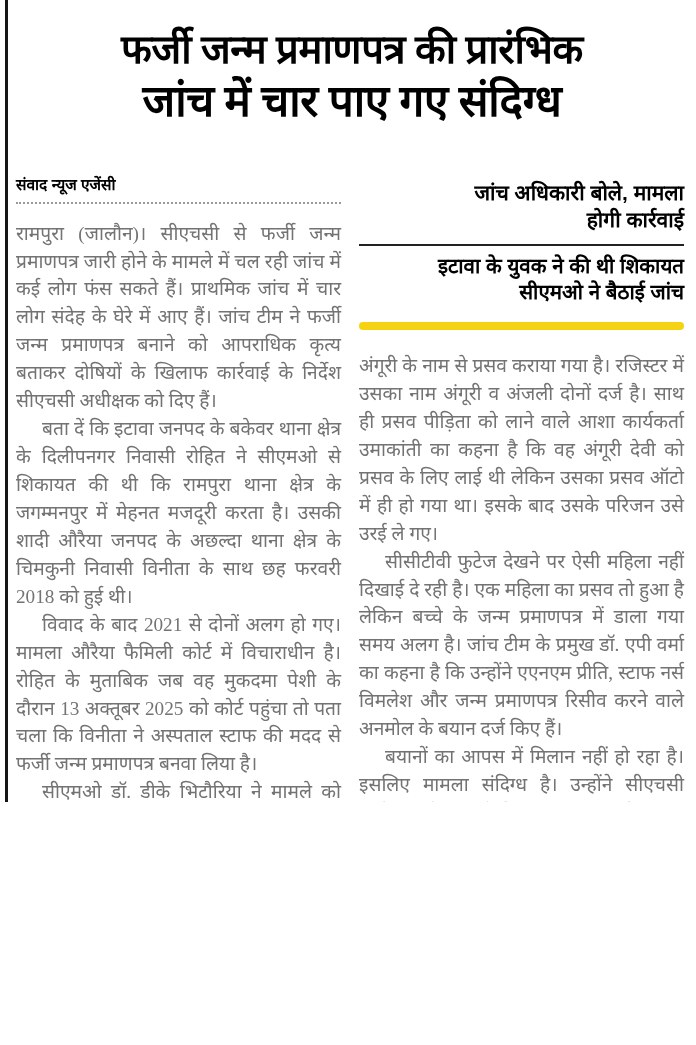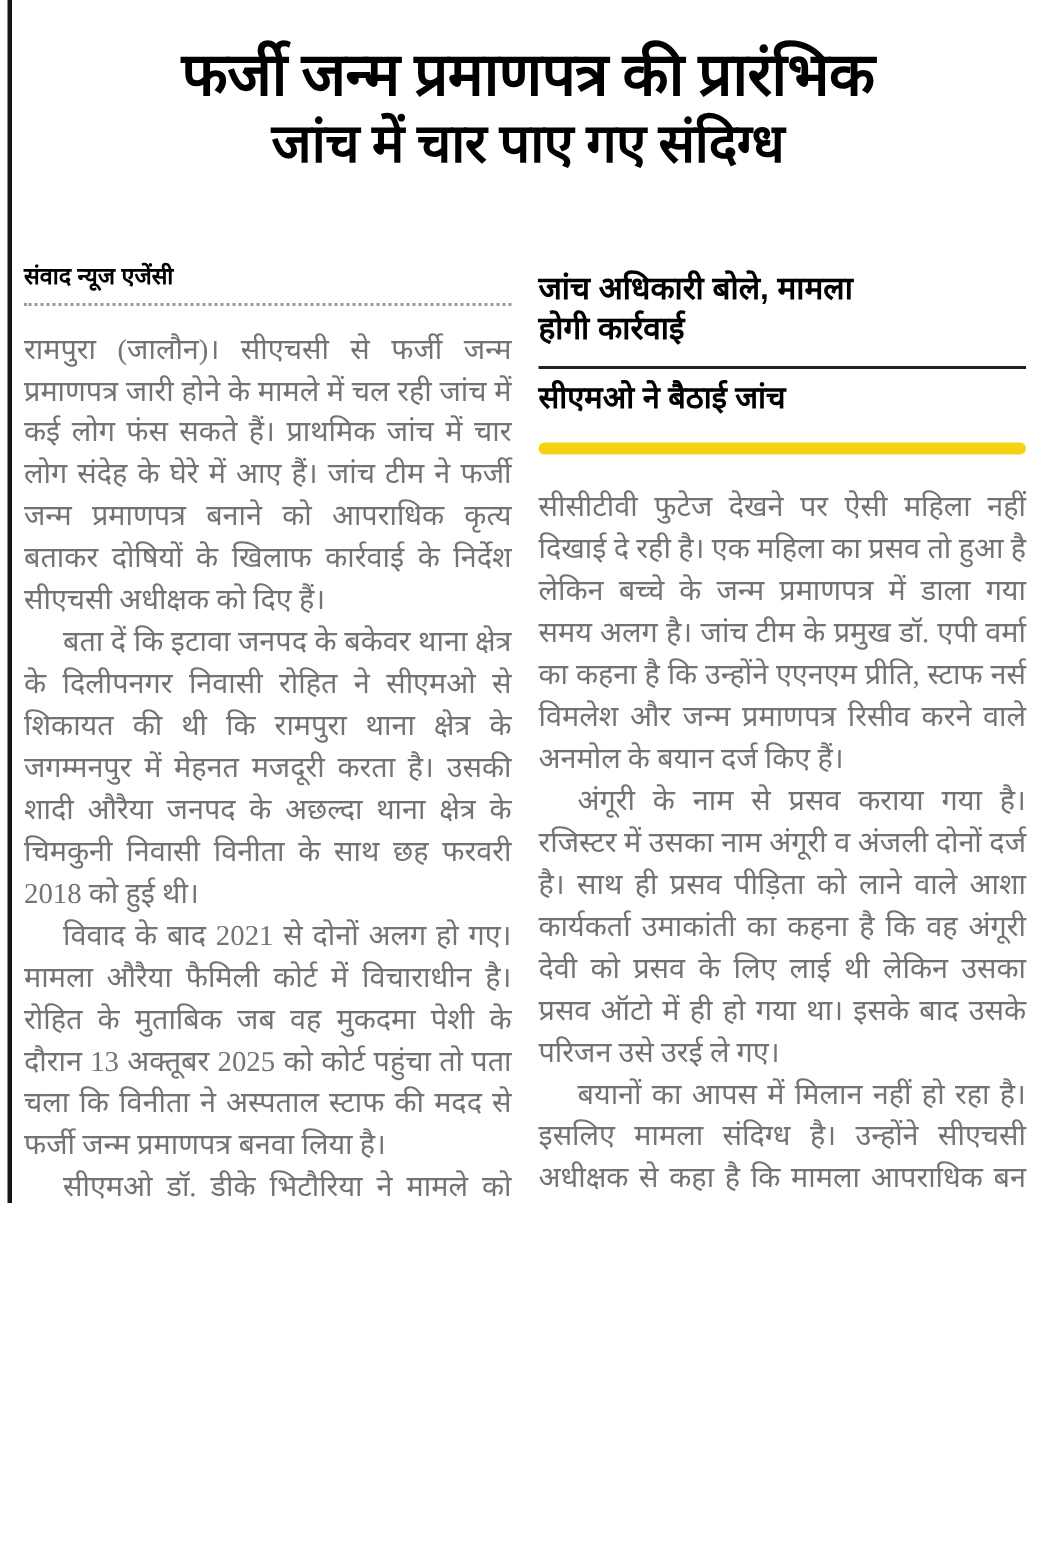--- a/index.html
+++ b/index.html
@@ -47,21 +47,21 @@
     font-size: 40px;
     line-height: 1.22;
     letter-spacing: -0.3px;
     color: #000000;
   }
   .headline .hl-line {
     display: block;
     white-space: nowrap;
   }
   .headline .hl-line.l2 {
-    font-size: 36px;
+    font-size: 44px;
   }
 
   
   .columns {
     position: absolute;
     top: 176px;
     left: 0;
     width: 672px;
     display: flex;
     gap: 18px;
@@ -98,21 +98,21 @@
   }
   .body-text p + p {
     text-indent: 26px;
   }
   .col-right .body-text p + p {
     text-indent: 26px;
   }
 
   
   .deck {
-    text-align: left;
+    text-align: right;
   }
   .deck-title {
     font-family: "Liberation Sans", "DejaVu Sans", sans-serif;
     font-weight: 700;
     font-size: 21px;
     line-height: 1.28;
     color: #000;
     padding: 4px 0 8px 0;
   }
   .deck-title .dl {
@@ -195,29 +195,30 @@
 
         <div class="deck">
           <div class="deck-title">
             <span class="dl">जांच अधिकारी बोले, मामला</span>
             <span class="dl">होगी कार्रवाई</span>
           </div>
 
           <div class="deck-rule"></div>
 
           <div class="deck-sub">
+            <span class="dl">इटावा के युवक ने की थी शिकायत</span>
             <span class="dl">सीएमओ ने बैठाई जांच</span>
           </div>
         </div>
 
         <div class="yellow-bar" style="background: rgb(245, 211, 18);"></div>
 
         <div class="body-text">
+          <p>अंगूरी के नाम से प्रसव कराया गया है। रजिस्टर में उसका नाम अंगूरी व अंजली दोनों दर्ज है। साथ ही प्रसव पीड़िता को लाने वाले आशा कार्यकर्ता उमाकांती का कहना है कि वह अंगूरी देवी को प्रसव के लिए लाई थी लेकिन उसका प्रसव ऑटो में ही हो गया था। इसके बाद उसके परिजन उसे उरई ले गए।</p>
           <p>सीसीटीवी फुटेज देखने पर ऐसी महिला नहीं दिखाई दे रही है। एक महिला का प्रसव तो हुआ है लेकिन बच्चे के जन्म प्रमाणपत्र में डाला गया समय अलग है। जांच टीम के प्रमुख डॉ. एपी वर्मा का कहना है कि उन्होंने एएनएम प्रीति, स्टाफ नर्स विमलेश और जन्म प्रमाणपत्र रिसीव करने वाले अनमोल के बयान दर्ज किए हैं।</p>
-          <p>अंगूरी के नाम से प्रसव कराया गया है। रजिस्टर में उसका नाम अंगूरी व अंजली दोनों दर्ज है। साथ ही प्रसव पीड़िता को लाने वाले आशा कार्यकर्ता उमाकांती का कहना है कि वह अंगूरी देवी को प्रसव के लिए लाई थी लेकिन उसका प्रसव ऑटो में ही हो गया था। इसके बाद उसके परिजन उसे उरई ले गए।</p>
           <p>बयानों का आपस में मिलान नहीं हो रहा है। इसलिए मामला संदिग्ध है। उन्होंने सीएचसी अधीक्षक से कहा है कि मामला आपराधिक बन रहा है। इस मामले में दोषियों के खिलाफ कार्रवाई करें। वह अपनी रिपोर्ट बनाकर सीएमओ को सौंपेंगे।</p>
         </div>
       </div>
 
     </div>
   </div>
 
   <div class="bottom-dots"></div>
   <div class="bottom-frame"></div>
 

